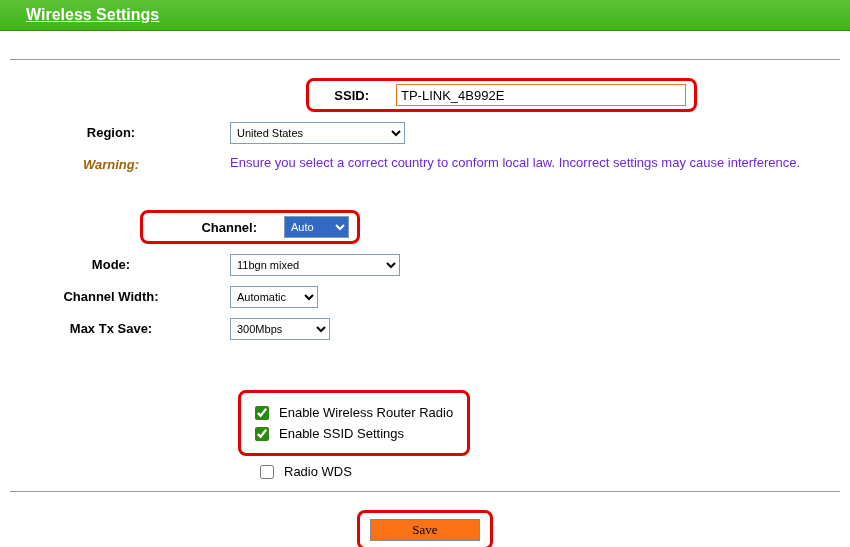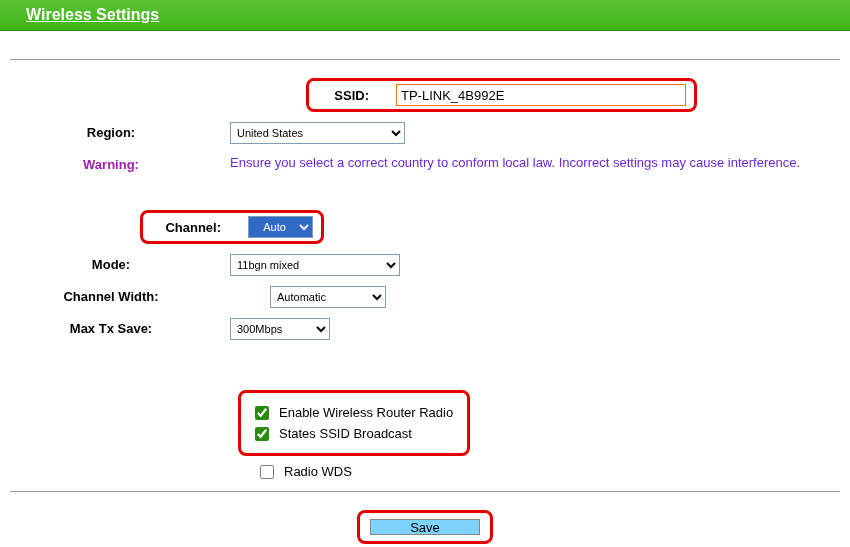--- a/index.html
+++ b/index.html
@@ -42,23 +42,23 @@
     .ssid-input { width: 290px; }
     select {
       font-family: Arial, sans-serif;
       font-size: 11px;
       border: 1px solid #7e9db9;
       background: #fff;
       height: 22px;
       padding: 1px 2px;
     }
     .sel-region { width: 175px; }
-    .sel-channel { width: 65px; text-align: center; }
+    .sel-channel { width: 65px; }
     .sel-mode { width: 170px; }
-    .sel-chwidth { width: 116px; margin-left: 40px; }
+    .sel-chwidth { width: 88px; }
     .sel-maxtx { width: 100px; }
     .checkbox-row {
       display: flex;
       align-items: center;
       margin: 6px 0;
     }
     .checkbox-row input[type="checkbox"] {
       margin-right: 10px;
       accent-color: #2a8a0e;
       width: 14px;
@@ -75,24 +75,24 @@
       margin-right: 10px;
       width: 14px;
       height: 14px;
     }
     .save-row {
       text-align: center;
       padding: 8px 0 12px 0;
     }
     .save-btn {
       width: 110px;
-      height: 16px;
-      font-family: Liberation Sans, sans-serif;
-      font-size: 13px;
-      background: #7dd3fc;
+      height: 22px;
+      font-family: Liberation Serif, serif;
+      font-size: 13px;
+      background: #f97316;
       border: 1px solid #888;
       cursor: pointer;
     }
     .highlight {
       border: 3px solid #e50000;
       border-radius: 8px;
       padding: 4px 6px;
       display: inline-flex;
       align-items: center;
     }
@@ -117,26 +117,26 @@
   <hr class="sep">
 
   
   
   
 
   
   <style>
     .row-grid { display:flex; align-items:flex-start; margin-bottom:10px; }
     .row-grid .lbl { width:220px; text-align:center; padding-right:18px; font-weight:bold; padding-top:3px; }
-    .row-grid .lbl.warn { color:#a21caf; }
+    .row-grid .lbl.warn { color:#a16207;font-style:italic; }
     .row-grid .fld { flex:1; }
     .hl-row { border:3px solid #e50000; border-radius:8px; padding:3px 8px 3px 0; margin-left:148px; display:inline-flex; align-items:center;gap:17px; }
     .hl-row .lbl-inner { width:70px; text-align:right; font-weight:bold; padding-right:10px; }
     .hl-chan { margin-left:130px; }
-    .hl-chan .lbl-inner { width:88px; } 
+    .hl-chan .lbl-inner { width:88px;margin-left:36px; } 
   </style>
 
   <div class="row-grid">
     <div style="width:148px"></div>
     <div class="hl-row">
       <span class="lbl-inner">SSID:</span>
       <input type="text" class="ssid-input" value="TP-LINK_4B992E" style="">
     </div>
   </div>
 
@@ -197,21 +197,21 @@
 
   <div style="height:20px;"></div>
 
   <div class="highlight cb-highlight" style="display:inline-block;margin-top:20px;">
     <div class="checkbox-row">
       <input type="checkbox" checked="" style="">
       <span>Enable Wireless Router Radio</span>
     </div>
     <div class="checkbox-row">
       <input type="checkbox" checked="" style="">
-      <span>States SSID Broadcast</span>
+      <span>Enable SSID Settings</span>
     </div>
   </div>
 
   <div class="wds-row">
     <input type="checkbox" style="">
     <span>Radio WDS</span>
   </div>
 
   <hr class="sep" style="margin-top:6px;margin-bottom:10px;">
 

